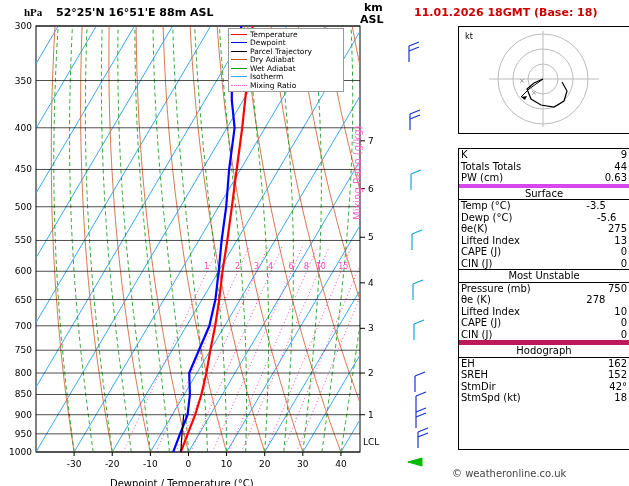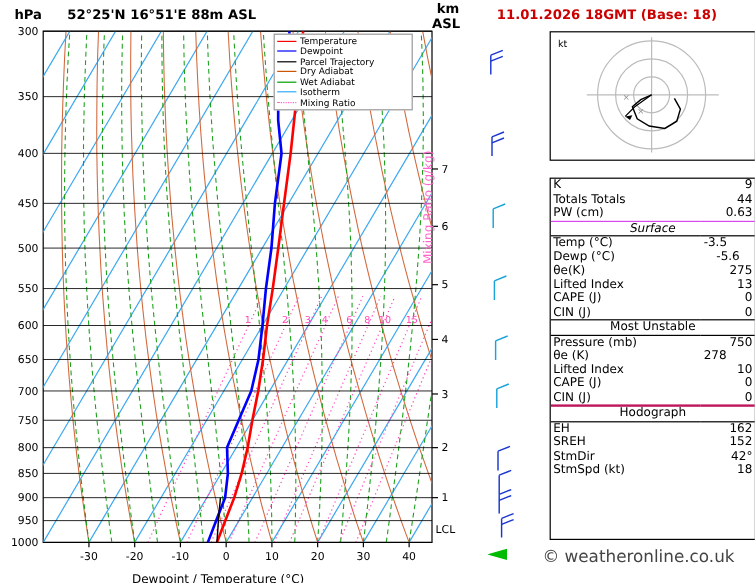--- a/index.html
+++ b/index.html
@@ -10,27 +10,27 @@
   .ttl{font-size:11px;font-weight:bold;color:#000;}
   .axlab{font-size:10px;color:#000;margin-top:10px;}
   .small{font-size:9px;color:#000;}
   table.info{border-collapse:collapse;font-size:10px;font-family:"DejaVu Sans",sans-serif;}
   table.info td{padding:0 2px;line-height:11.5px;}
   .boxed{border:1px solid #000;background:#fff;}
   .ctr{text-align:center;}
   .legend{position:absolute;left:228px;top:28px;width:110px;border:1px solid #999;background:#fff;font-size:7.5px;padding:1px 2px;}
   .legend .row{display:flex;align-items:center;height:8.5px;}
   .legend .ln{width:16px;height:0;border-top:1.6px solid #000;margin-right:3px;}
-  .wm{position:absolute;left:452px;top:456px;font-size:14px;color:#444;}
+  .wm{position:absolute;left:452px;top:468px;font-size:10px;color:#444;}
 </style>
 </head>
 <body>
 
 <div class="abs" id="skewt">
-  <div class="abs ttl" style="left:12px;top:6px;">hPa</div>
+  <div class="abs ttl" style="left:24px;top:6px;font-family:Liberation Serif, serif;">hPa</div>
   <div class="abs ttl" style="left:56px;top:6px;">52°25'N  16°51'E 88m ASL</div>
   <div class="abs ttl" style="left:364px;top:1px;">km</div>
   <div class="abs ttl" style="left:360px;top:13px;">ASL</div>
 
   <svg class="abs" style="left:0;top:0;" width="400" height="486">
     <defs>
       <clipPath id="plotclip">
           <rect x="36" y="26" width="324" height="426"></rect>
         </clipPath>
     </defs>
@@ -254,21 +254,21 @@
           </tr>
       <tr>
             <td>Totals Totals</td>
             <td style="text-align:right">44</td>
           </tr>
       <tr>
             <td>PW (cm)</td>
             <td style="text-align:right">0.63</td>
           </tr>
       <tr>
-            <td colspan="2" class="ctr" style="border-top:1px solid #d946ef;border-bottom:1px solid #000;font-style:italic;">Surface</td>
+            <td colspan="2" class="ctr" style="border-top:4px solid #d946ef;border-bottom:1px solid #000;">Surface</td>
           </tr>
       <tr>
             <td>Temp (°C)</td>
             <td style="text-align:left">-3.5</td>
           </tr>
       <tr>
             <td>Dewp (°C)</td>
             <td style="text-align:center">-5.6</td>
           </tr>
       <tr>
@@ -304,21 +304,21 @@
           </tr>
       <tr>
             <td>CAPE (J)</td>
             <td style="text-align:right">0</td>
           </tr>
       <tr>
             <td>CIN (J)</td>
             <td style="text-align:right">0</td>
           </tr>
       <tr>
-            <td colspan="2" class="ctr" style="border-top:2px solid #be185d;border-bottom:1px solid #000;">Hodograph</td>
+            <td colspan="2" class="ctr" style="border-top:5px solid #be185d;border-bottom:1px solid #000;">Hodograph</td>
           </tr>
       <tr>
             <td>EH</td>
             <td style="text-align:right">162</td>
           </tr>
       <tr>
             <td>SREH</td>
             <td style="text-align:right">152</td>
           </tr>
       <tr>

